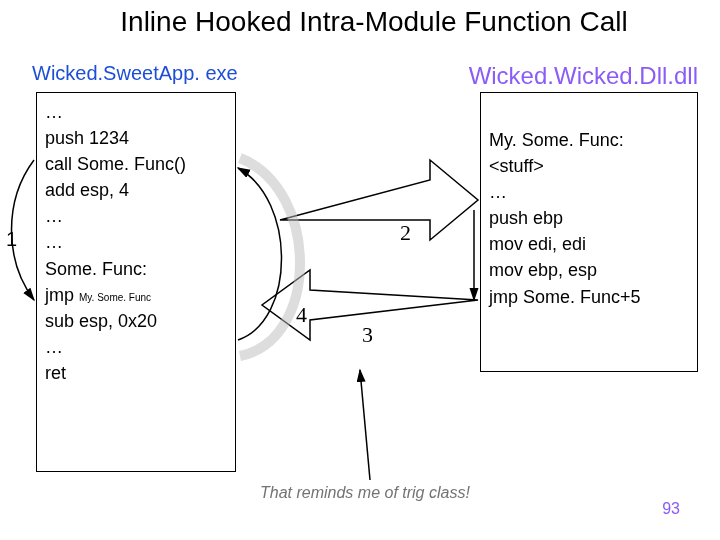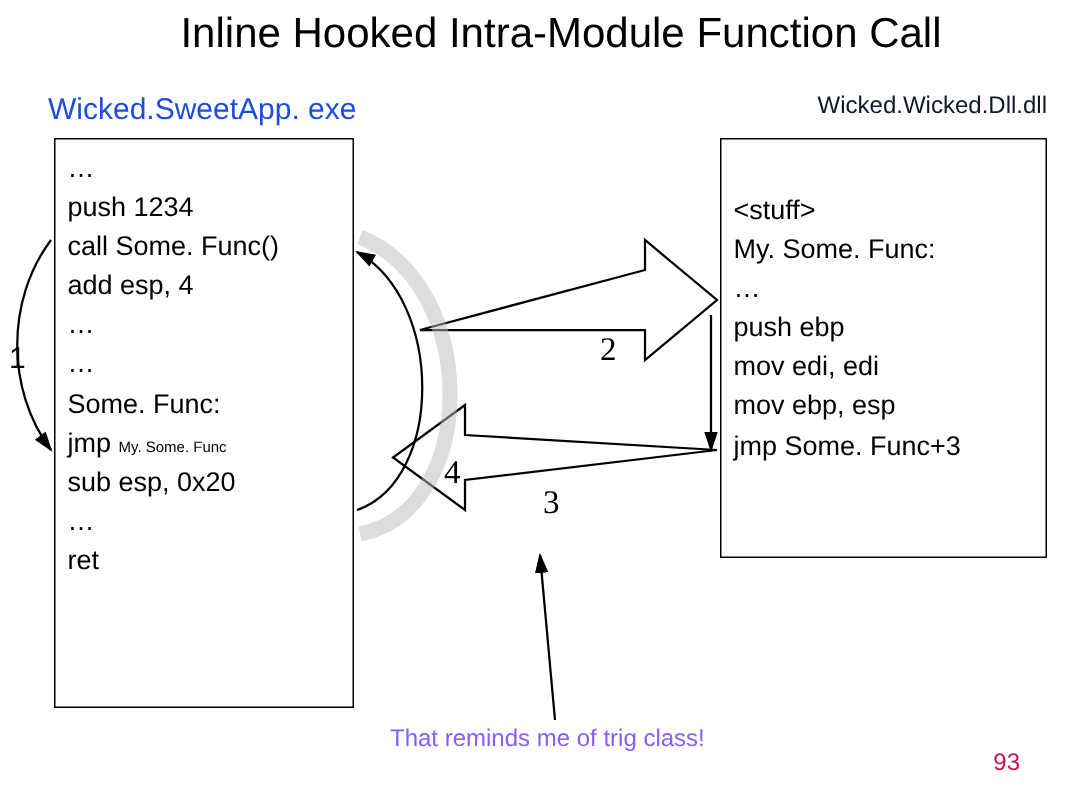--- a/index.html
+++ b/index.html
@@ -26,22 +26,22 @@
     position: absolute;
     top: 62px;
     left: 32px;
     font-size: 20px;
     color: #1d4ed8;
   }
   .label-right {
     position: absolute;
     top: 62px;
     right: 22px;
-    font-size: 16px;
-    color: #0f172a;
+    font-size: 24px;
+    color: #8b5cf6;
     margin-left: 44px;
   }
   .box {
     position: absolute;
     border: 1px solid #000;
     background: #fff;
     padding: 6px 8px;
   }
   .box-left {
     top: 92px;
@@ -67,28 +67,29 @@
     top: 228px;
     left: 6px;
     font-size: 20px;
     color: #000;
   }
   .caption {
     position: absolute;
     top: 484px;
     left: 260px;
     font-size: 16px;
-    color: #8b5cf6;
+    color: #737373;
+    font-style: italic;
   }
   .pagenum {
     position: absolute;
     bottom: 22px;
     right: 40px;
     font-size: 16px;
-    color: #be185d;
+    color: #8b5cf6;
   }
   svg.diagram {
     position: absolute;
     top: 0;
     left: 0;
     width: 720px;
     height: 540px;
     pointer-events: none;
   }
 </style>
@@ -109,27 +110,27 @@
   <div class="code-line">…</div>
   <div class="code-line">Some. Func:</div>
   <div class="code-line"><span>jmp </span><span class="small">My. Some. Func</span></div>
   <div class="code-line">sub esp, 0x20</div>
   <div class="code-line">…</div>
   <div class="code-line">ret</div>
 </div>
 
 <div class="box box-right">
   <div style="height:28px"></div>
+  <div class="code-line">My. Some. Func:</div>
   <div class="code-line">&lt;stuff&gt;</div>
-  <div class="code-line">My. Some. Func:</div>
   <div class="code-line">…</div>
   <div class="code-line">push ebp</div>
   <div class="code-line">mov edi, edi</div>
   <div class="code-line">mov ebp, esp</div>
-  <div class="code-line">jmp Some. Func+3</div>
+  <div class="code-line">jmp Some. Func+5</div>
 </div>
 
 <div class="num1">1</div>
 <div class="caption">That reminds me of trig class!</div>
 <div class="pagenum">93</div>
 
 <svg class="diagram" viewBox="0 0 720 540">
   <defs>
     <marker id="arrow" markerWidth="10" markerHeight="10" refX="8" refY="3" orient="auto" markerUnits="strokeWidth">
       <path d="M0,0 L0,6 L9,3 z" fill="#000"></path>

